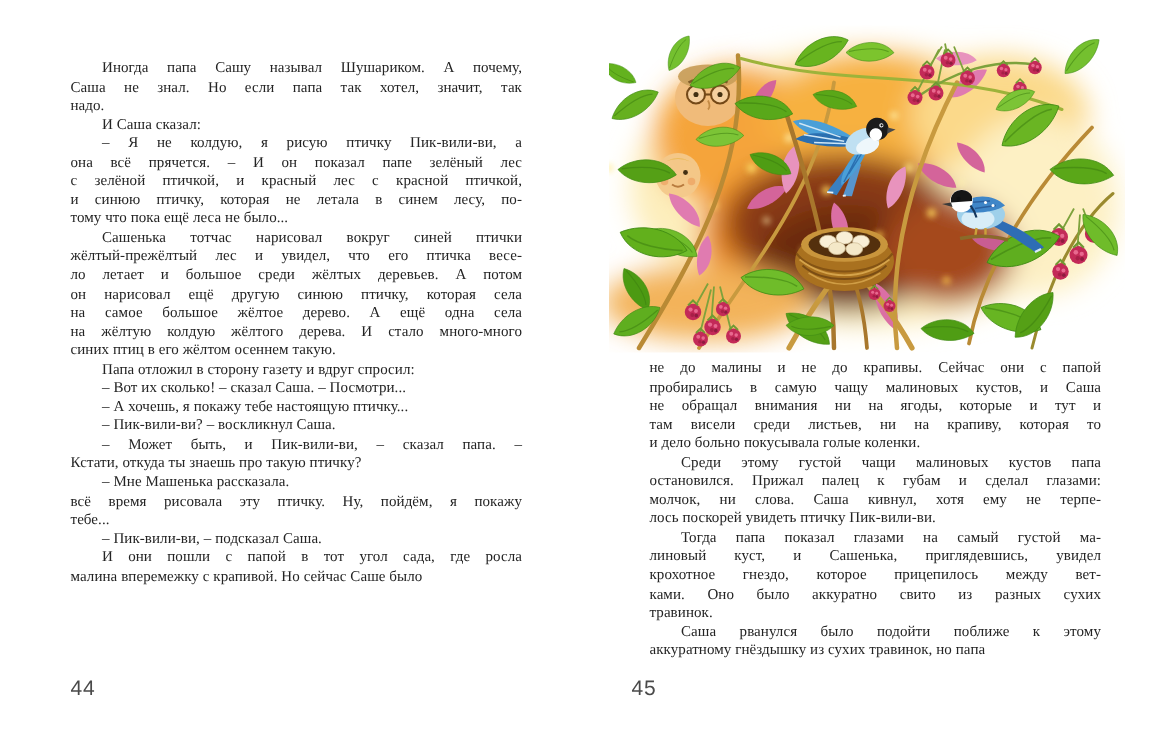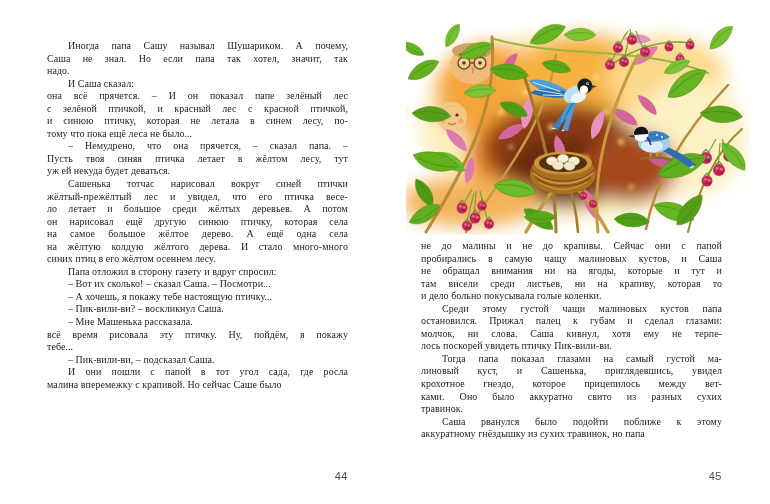--- a/index.html
+++ b/index.html
@@ -13,31 +13,31 @@
   .spread { position:absolute; inset:0; }
   .text-col {
     position:absolute;
     color:#242424;
     font-size:10px;
     line-height:12.55px;
     letter-spacing:0.05px;
     font-family:Liberation Serif, serif;
   }
   .col-left  { left:47px;  top:40px;  width:301px; }
-  .col-right { left:421px; top:240px; width:301px; }
+  .col-right { left:433px; top:240px; width:301px; }
   .para { margin:0; }
   .line { text-align:justify; text-align-last:justify; }
   .line.last { text-align-last:left; }
   .line.indent { padding-left:21px; }
   .page-number {
     position:absolute;
-    top:470px;
+    top:450px;
     width:301px;
-    text-align:right;
-    font-size:11px;
+    text-align:left;
+    font-size:14px;
     color:#4a4a4a;
     letter-spacing:0.5px;
   }
   .pn-left  { left:47px; }
   .pn-right { left:421px; }
   .illustration-wrap {
     position:absolute;
     left:406px; top:17px;
     width:344px; height:218px;
   }
@@ -51,50 +51,50 @@
     <div class="text-col col-left">
         <div class="para">
           <div class="line indent">Иногда папа Сашу называл Шушариком. А почему,</div>
           <div class="line">Саша не знал. Но если папа так хотел, значит, так</div>
           <div class="line last">надо.</div>
         </div>
         <div class="para">
           <div class="line indent last">И Саша сказал:</div>
         </div>
         <div class="para">
+          <div class="line indent">– Я не колдую, я рисую птичку Пик-вили-ви, а</div>
           <div class="line">она всё прячется. – И он показал папе зелёный лес</div>
           <div class="line">с зелёной птичкой, и красный лес с красной птичкой,</div>
           <div class="line">и синюю птичку, которая не летала в синем лесу, по-</div>
           <div class="line last">тому что пока ещё леса не было...</div>
-        </div>
-        <div class="para">
-          <div class="line indent">– Немудрено, что она прячется, – сказал папа. –</div>
-          <div class="line">Пусть твоя синяя птичка летает в жёлтом лесу, тут</div>
-          <div class="line last">уж ей некуда будет деваться.</div>
         </div>
         <div class="para">
           <div class="line indent">Сашенька тотчас нарисовал вокруг синей птички</div>
           <div class="line">жёлтый-прежёлтый лес и увидел, что его птичка весе-</div>
           <div class="line">ло летает и большое среди жёлтых деревьев. А потом</div>
           <div class="line">он нарисовал ещё другую синюю птичку, которая села</div>
           <div class="line">на самое большое жёлтое дерево. А ещё одна села</div>
           <div class="line">на жёлтую колдую жёлтого дерева. И стало много-много</div>
-          <div class="line last">синих птиц в его жёлтом осеннем лесу.</div>
+          <div class="line last">синих птиц в его жёлтом осеннем такую.</div>
         </div>
         <div class="para">
           <div class="line indent last">Папа отложил в сторону газету и вдруг спросил:</div>
         </div>
         <div class="para">
           <div class="line indent last">– Вот их сколько! – сказал Саша. – Посмотри...</div>
         </div>
         <div class="para">
           <div class="line indent last">– А хочешь, я покажу тебе настоящую птичку...</div>
         </div>
         <div class="para">
           <div class="line indent last">– Пик-вили-ви? – воскликнул Саша.</div>
+        </div>
+        <div class="para">
+          <div class="line indent">– Может быть, и Пик-вили-ви, – сказал папа. –</div>
+          <div class="line last">Кстати, откуда ты знаешь про такую птичку?</div>
         </div>
         <div class="para">
           <div class="line indent last">– Мне Машенька рассказала.</div>
         </div>
         <div class="para">
           <div class="line">всё время рисовала эту птичку. Ну, пойдём, я покажу</div>
           <div class="line last">тебе...</div>
         </div>
         <div class="para">
           <div class="line indent last">– Пик-вили-ви, – подсказал Саша.</div>

